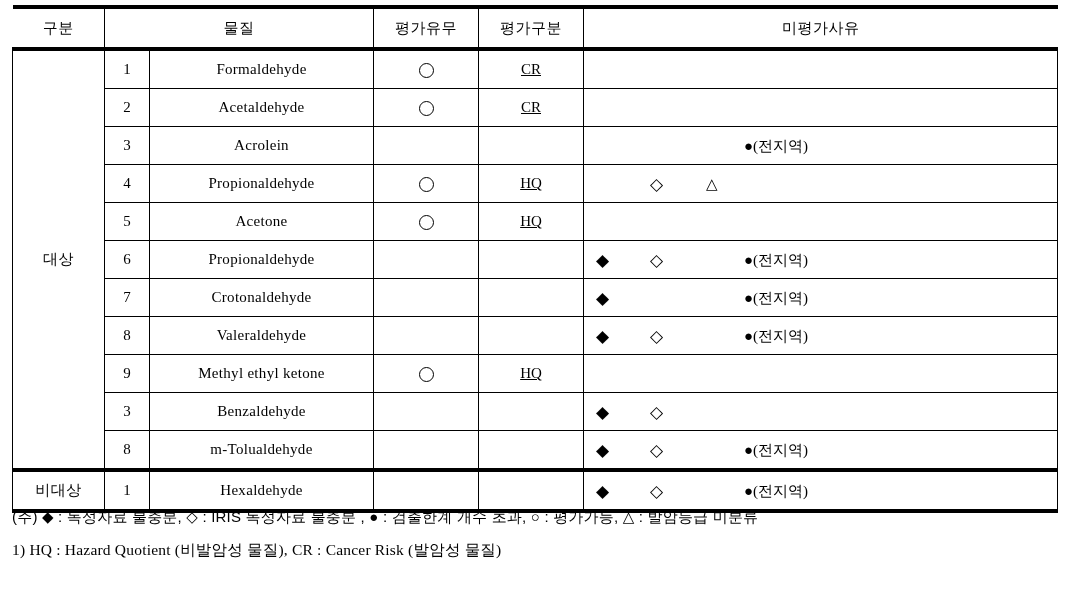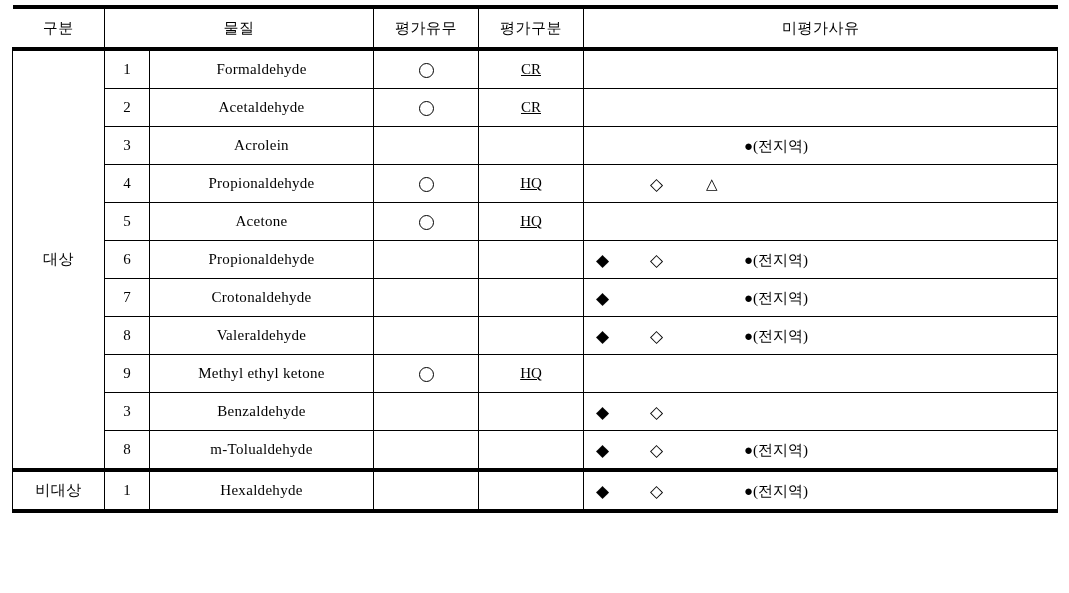--- a/index.html
+++ b/index.html
@@ -272,14 +272,22 @@
           <td class="type-cell top-rule bot-rule"></td>
           <td class="reason-cell top-rule bot-rule">
             <span class="rsym slot-a">◆</span>
             <span class="rsym slot-b">◇</span>
             <span class="rsym slot-d">●(전지역)</span>
           </td>
         </tr>
       </tbody>
   </table>
 
+  <div class="notes">
+    <div class="note-line">
+      <span class="kr">(주) ◆ : 독성자료 불충분, ◇ : IRIS 독성자료 불충분 , ● : 검출한계 개수 초과, ○ :  평가가능, △ : 발암등급 미분류</span>
+    </div>
+    <div class="note-line">
+      <span>1) HQ : Hazard Quotient (비발암성 물질), CR : Cancer Risk (발암성 물질)</span>
+    </div>
+  </div>
 
 </div>
 
 </body></html>

